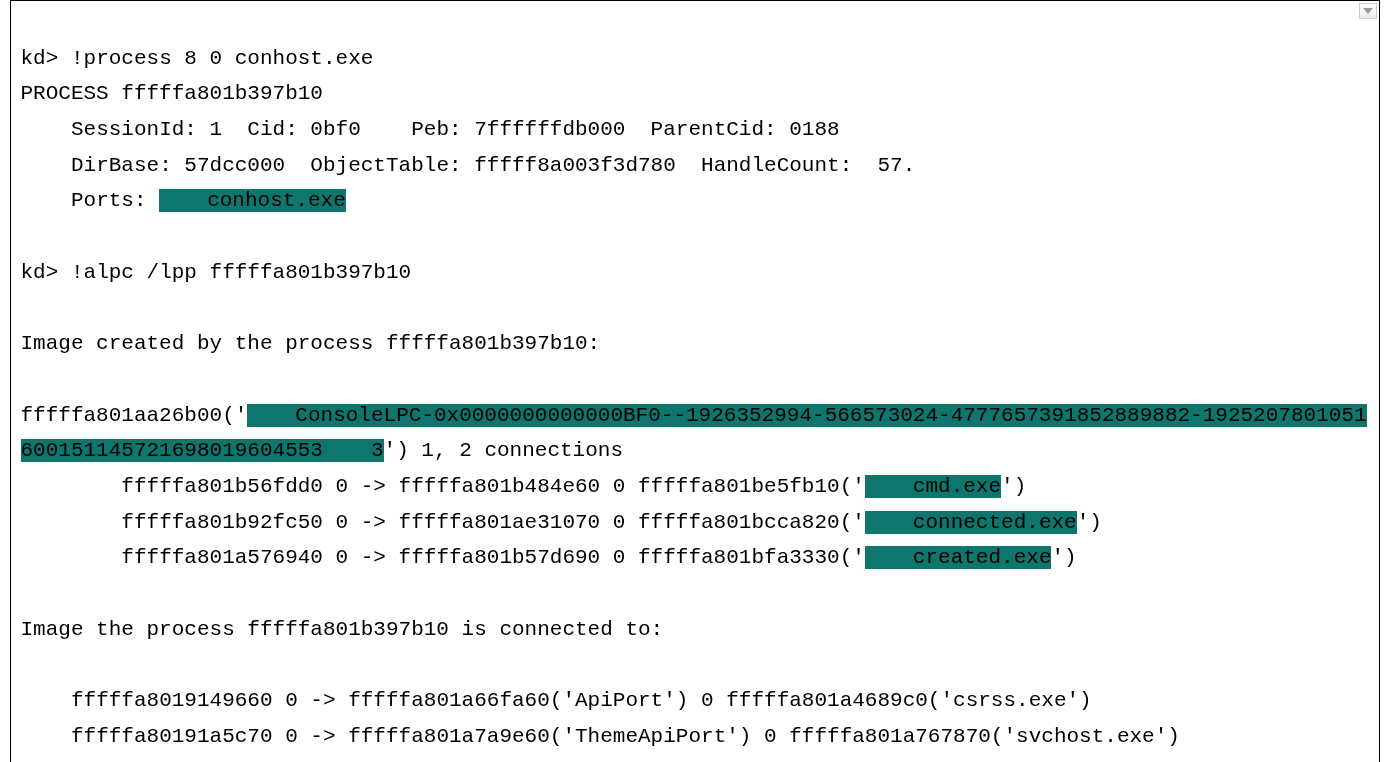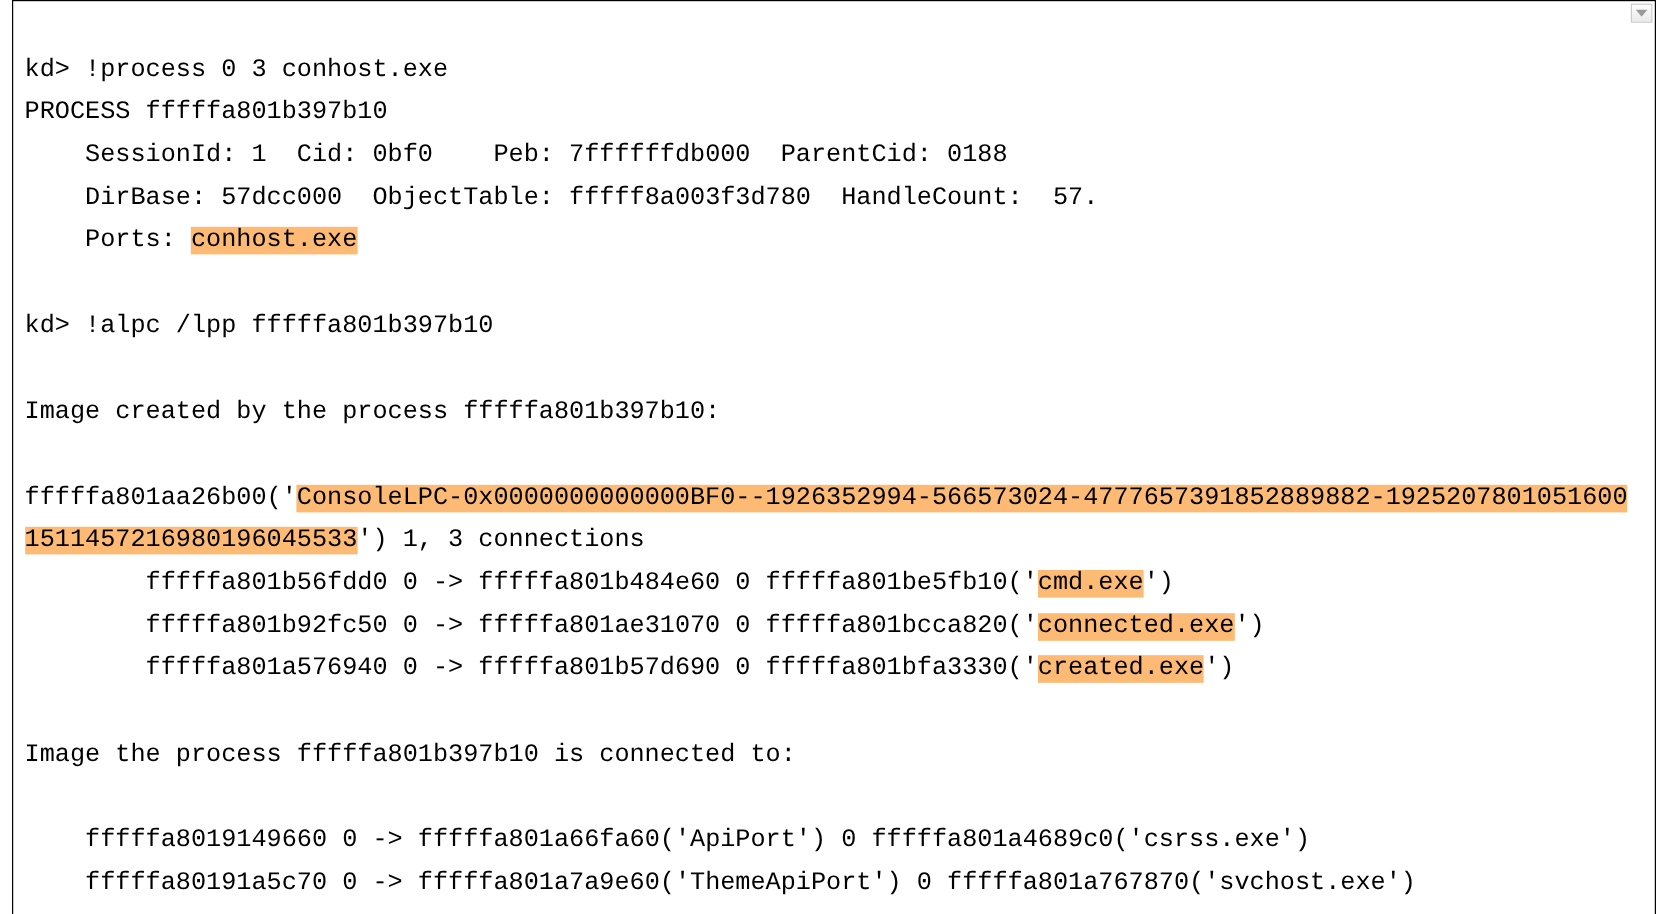--- a/index.html
+++ b/index.html
@@ -14,21 +14,22 @@
     border: 1px solid #000;
     padding: 4px 10px 10px 10px;
     font-family: "Courier New", Courier, monospace;
     font-size: 21px;
     line-height: 1.7;
     white-space: pre-wrap;
     word-break: break-all;
     position: relative;
   }
   .hl {
-    background: #fdba74;
+    background: #0f766e;
+    padding-left: 48px;
   }
   .dropdown-icon {
     position: absolute;
     top: 2px;
     right: 2px;
     width: 16px;
     height: 14px;
     border: 1px solid #ccc;
     background: linear-gradient(#fefefe,#e9e9e9);
     display: flex;
@@ -36,31 +37,31 @@
     justify-content: center;
   }
   .dropdown-icon svg { display:block; }
 </style>
 </head>
 <body>
 
 <div class="terminal-box">
 <div class="dropdown-icon"><svg width="10" height="6" viewBox="0 0 10 6">
         <polygon points="0,0 10,0 5,6" fill="#9a9a9a"></polygon>
-      </svg></div><span>kd&gt; </span><span>!process 0 3 conhost.exe</span>
+      </svg></div><span>kd&gt; </span><span>!process 8 0 conhost.exe</span>
 <span>PROCESS fffffa801b397b10</span>
 <span>    SessionId: 1  Cid: 0bf0    Peb: 7ffffffdb000  ParentCid: 0188</span>
 <span>    DirBase: 57dcc000  ObjectTable: fffff8a003f3d780  HandleCount:  57.</span>
 <span>    Ports: </span><span class="hl">conhost.exe</span>
 
 <span>kd&gt; </span><span>!alpc /lpp fffffa801b397b10</span>
 
 <span>Image created by the process fffffa801b397b10:</span>
 
-<span>fffffa801aa26b00('</span><span class="hl">ConsoleLPC-0x0000000000000BF0--1926352994-566573024-4777657391852889882-1925207801051600151145721698019604553</span><span class="hl">3</span><span>') 1, 3 connections</span>
+<span>fffffa801aa26b00('</span><span class="hl">ConsoleLPC-0x0000000000000BF0--1926352994-566573024-4777657391852889882-1925207801051600151145721698019604553</span><span class="hl">3</span><span>') 1, 2 connections</span>
 <span>        fffffa801b56fdd0 0 -&gt; fffffa801b484e60 0 fffffa801be5fb10('</span><span class="hl">cmd.exe</span><span>')</span>
 <span>        fffffa801b92fc50 0 -&gt; fffffa801ae31070 0 fffffa801bcca820('</span><span class="hl">connected.exe</span><span>')</span>
 <span>        fffffa801a576940 0 -&gt; fffffa801b57d690 0 fffffa801bfa3330('</span><span class="hl">created.exe</span><span>')</span>
 
 <span>Image the process fffffa801b397b10 is connected to:</span>
 
 <span>    fffffa8019149660 0 -&gt; fffffa801a66fa60('ApiPort') 0 fffffa801a4689c0('csrss.exe')</span>
 <span>    fffffa80191a5c70 0 -&gt; fffffa801a7a9e60('ThemeApiPort') 0 fffffa801a767870('svchost.exe')</span>
 </div>
 

